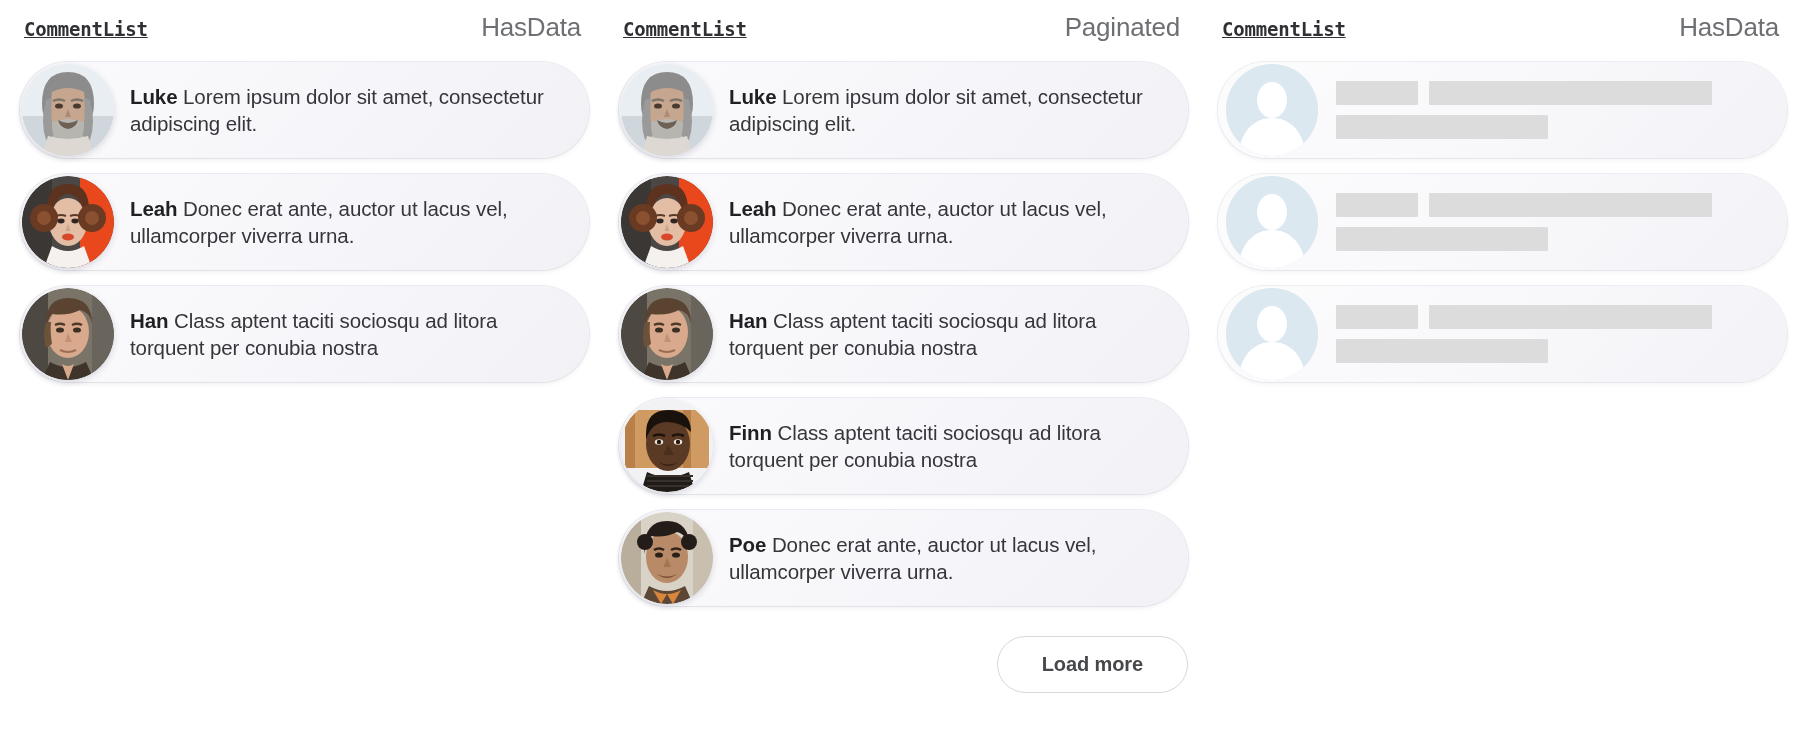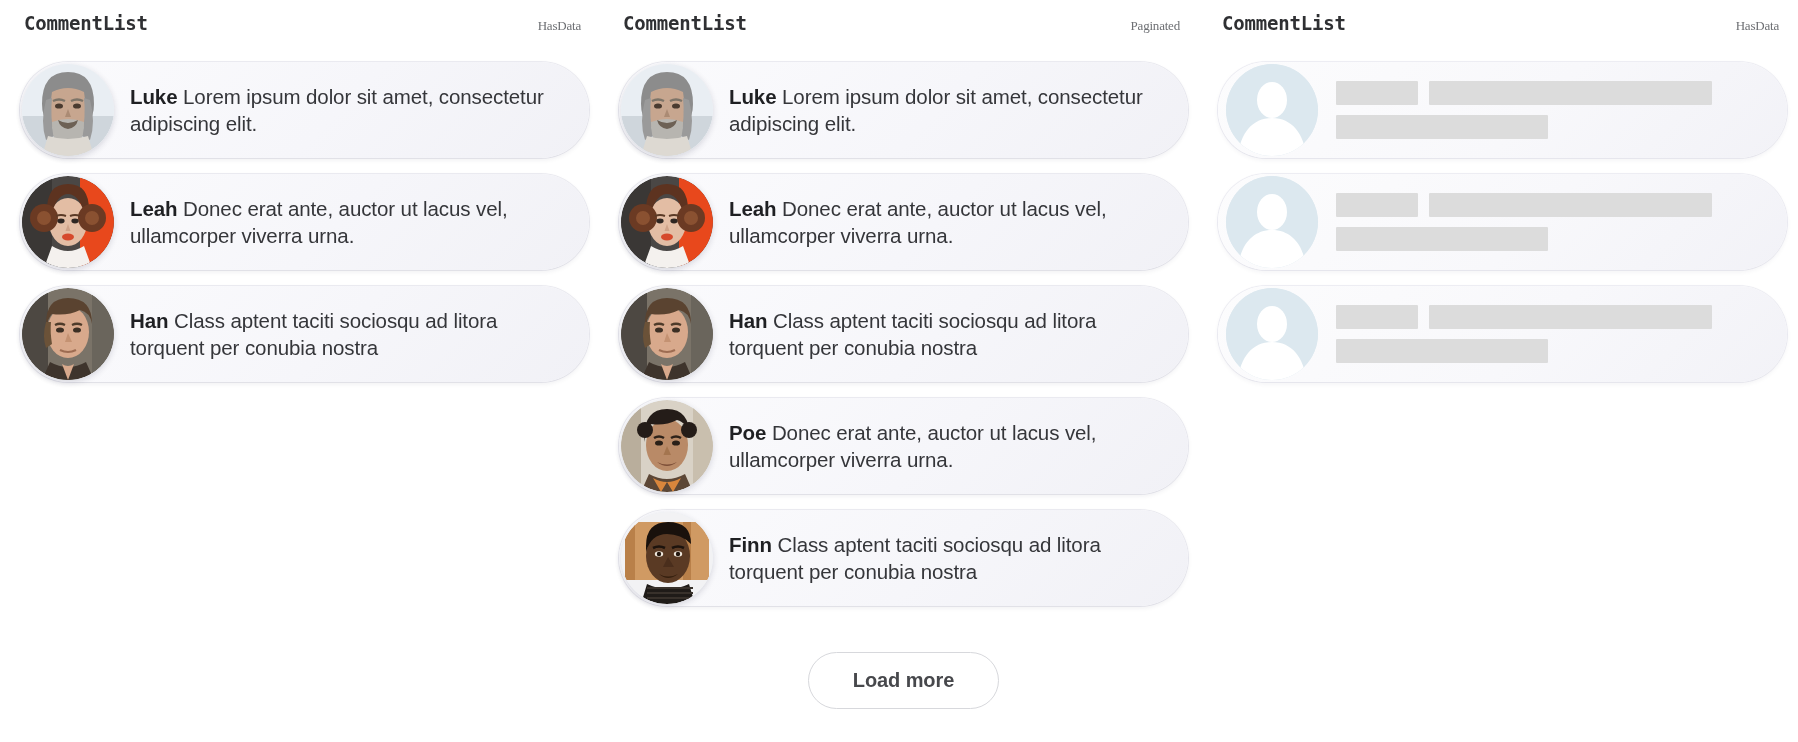--- a/index.html
+++ b/index.html
@@ -36,25 +36,26 @@
     height: 54px;
     padding: 12px 8px 0 4px;
   }
   .col-title {
     font-family: "DejaVu Sans Mono", "Liberation Mono", monospace;
     font-weight: 700;
     font-size: 19px;
     letter-spacing: -0.2px;
     color: #2f3033;
     white-space: nowrap;
+    text-decoration: underline;
   }
   .col-state {
-    font-family: Liberation Serif, serif;
+    font-family: Liberation Sans, sans-serif;
     font-weight: 400;
-    font-size: 13px;
+    font-size: 26px;
     letter-spacing: -0.2px;
     color: #6d6f73;
     white-space: nowrap;
   }
 
   
   .comment-list {
     display: flex;
     flex-direction: column;
     gap: 16px;
@@ -129,22 +130,22 @@
     display: flex;
     flex-direction: column;
     gap: 10px;
   }
   .skeleton-row { display: flex; gap: 11px; }
   .sk-bar { height: 24px; background: #dcdcdc; border-radius: 1px; }
 
   
   .load-more-wrap {
     display: flex;
-    justify-content: center;
-    padding-top: 46px;
+    justify-content: flex-end;
+    padding-top: 30px;
   }
   .load-more-btn {
     font-family: "Liberation Sans", sans-serif;
     font-size: 20px;
     font-weight: 700;
     color: #47484c;
     background: #ffffff;
     border: 1.5px solid #d7d8dc;
     border-radius: 40px;
     padding: 16px 44px;
@@ -369,53 +370,20 @@
         <div class="comment-text">
           <span class="comment-author">Han </span>
           <span>Class aptent taciti sociosqu ad litora torquent per conubia nostra</span>
         </div>
       </div>
 
       <div class="comment-item">
         <div class="comment-avatar">
           <svg viewBox="0 0 92 92" xmlns="http://www.w3.org/2000/svg">
             <defs>
-                <clipPath id="c7">
-                  <circle cx="46" cy="46" r="46"></circle>
-                </clipPath>
-              </defs>
-            <g clip-path="url(#c7)">
-              <rect width="92" height="92" fill="#d9d2c6"></rect>
-              <rect x="0" y="0" width="20" height="92" fill="#b9ae9c"></rect>
-              <rect x="72" y="0" width="20" height="92" fill="#c9bfae"></rect>
-              <ellipse cx="46" cy="45" rx="21" ry="26" fill="#b98a67"></ellipse>
-              <path d="M23 38 Q23 9 46 9 Q69 9 69 38 Q66 22 56 20 Q44 26 30 24 Q25 28 23 42Z" fill="#241c18"></path>
-              <circle cx="24" cy="30" r="8" fill="#241c18"></circle>
-              <circle cx="68" cy="30" r="8" fill="#241c18"></circle>
-              <ellipse cx="38" cy="43" rx="4" ry="2.6" fill="#2a2018"></ellipse>
-              <ellipse cx="55" cy="43" rx="4" ry="2.6" fill="#2a2018"></ellipse>
-              <path d="M33 38 Q38 35 43 38" stroke="#2e2219" stroke-width="2.6" fill="none"></path>
-              <path d="M50 38 Q55 35 60 38" stroke="#2e2219" stroke-width="2.6" fill="none"></path>
-              <path d="M46 46 L42.5 55 L50 55Z" fill="#a4754f"></path>
-              <path d="M36 62 Q46 67 56 62 Q46 70 36 62Z" fill="#7d4f38"></path>
-              <path d="M28 74 Q46 84 64 74 L72 92 L20 92Z" fill="#5c4736"></path>
-              <path d="M32 78 L40 92 L46 82 L52 92 L60 78 Q46 86 32 78Z" fill="#d9863c"></path>
-            </g>
-          </svg>
-        </div>
-        <div class="comment-text">
-          <span class="comment-author">Poe </span>
-          <span>Donec erat ante, auctor ut lacus vel, ullamcorper viverra urna.</span>
-        </div>
-      </div>
-
-      <div class="comment-item">
-        <div class="comment-avatar">
-          <svg viewBox="0 0 92 92" xmlns="http://www.w3.org/2000/svg">
-            <defs>
                 <clipPath id="c8">
                   <circle cx="46" cy="46" r="46"></circle>
                 </clipPath>
               </defs>
             <g clip-path="url(#c8)">
               <rect width="92" height="92" fill="#f2f2f4"></rect>
               <rect x="4" y="10" width="84" height="58" fill="#d09a63"></rect>
               <rect x="4" y="10" width="10" height="58" fill="#b98049"></rect>
               <rect x="62" y="10" width="8" height="58" fill="#b98049"></rect>
               <ellipse cx="47" cy="44" rx="22" ry="27" fill="#5a3a24"></ellipse>
@@ -432,20 +400,53 @@
               <path d="M26 76 L72 76 M26 81 L72 81 M26 86 L72 86" stroke="#38312b" stroke-width="2.2"></path>
             </g>
           </svg>
         </div>
         <div class="comment-text">
           <span class="comment-author">Finn </span>
           <span>Class aptent taciti sociosqu ad litora torquent per conubia nostra</span>
         </div>
       </div>
 
+      <div class="comment-item">
+        <div class="comment-avatar">
+          <svg viewBox="0 0 92 92" xmlns="http://www.w3.org/2000/svg">
+            <defs>
+                <clipPath id="c7">
+                  <circle cx="46" cy="46" r="46"></circle>
+                </clipPath>
+              </defs>
+            <g clip-path="url(#c7)">
+              <rect width="92" height="92" fill="#d9d2c6"></rect>
+              <rect x="0" y="0" width="20" height="92" fill="#b9ae9c"></rect>
+              <rect x="72" y="0" width="20" height="92" fill="#c9bfae"></rect>
+              <ellipse cx="46" cy="45" rx="21" ry="26" fill="#b98a67"></ellipse>
+              <path d="M23 38 Q23 9 46 9 Q69 9 69 38 Q66 22 56 20 Q44 26 30 24 Q25 28 23 42Z" fill="#241c18"></path>
+              <circle cx="24" cy="30" r="8" fill="#241c18"></circle>
+              <circle cx="68" cy="30" r="8" fill="#241c18"></circle>
+              <ellipse cx="38" cy="43" rx="4" ry="2.6" fill="#2a2018"></ellipse>
+              <ellipse cx="55" cy="43" rx="4" ry="2.6" fill="#2a2018"></ellipse>
+              <path d="M33 38 Q38 35 43 38" stroke="#2e2219" stroke-width="2.6" fill="none"></path>
+              <path d="M50 38 Q55 35 60 38" stroke="#2e2219" stroke-width="2.6" fill="none"></path>
+              <path d="M46 46 L42.5 55 L50 55Z" fill="#a4754f"></path>
+              <path d="M36 62 Q46 67 56 62 Q46 70 36 62Z" fill="#7d4f38"></path>
+              <path d="M28 74 Q46 84 64 74 L72 92 L20 92Z" fill="#5c4736"></path>
+              <path d="M32 78 L40 92 L46 82 L52 92 L60 78 Q46 86 32 78Z" fill="#d9863c"></path>
+            </g>
+          </svg>
+        </div>
+        <div class="comment-text">
+          <span class="comment-author">Poe </span>
+          <span>Donec erat ante, auctor ut lacus vel, ullamcorper viverra urna.</span>
+        </div>
+      </div>
+
     </div>
 
     <div class="load-more-wrap">
       <button class="load-more-btn">Load more</button>
     </div>
   </div>
 
   <div class="column">
     <div class="col-header">
       <span class="col-title">CommentList</span>

